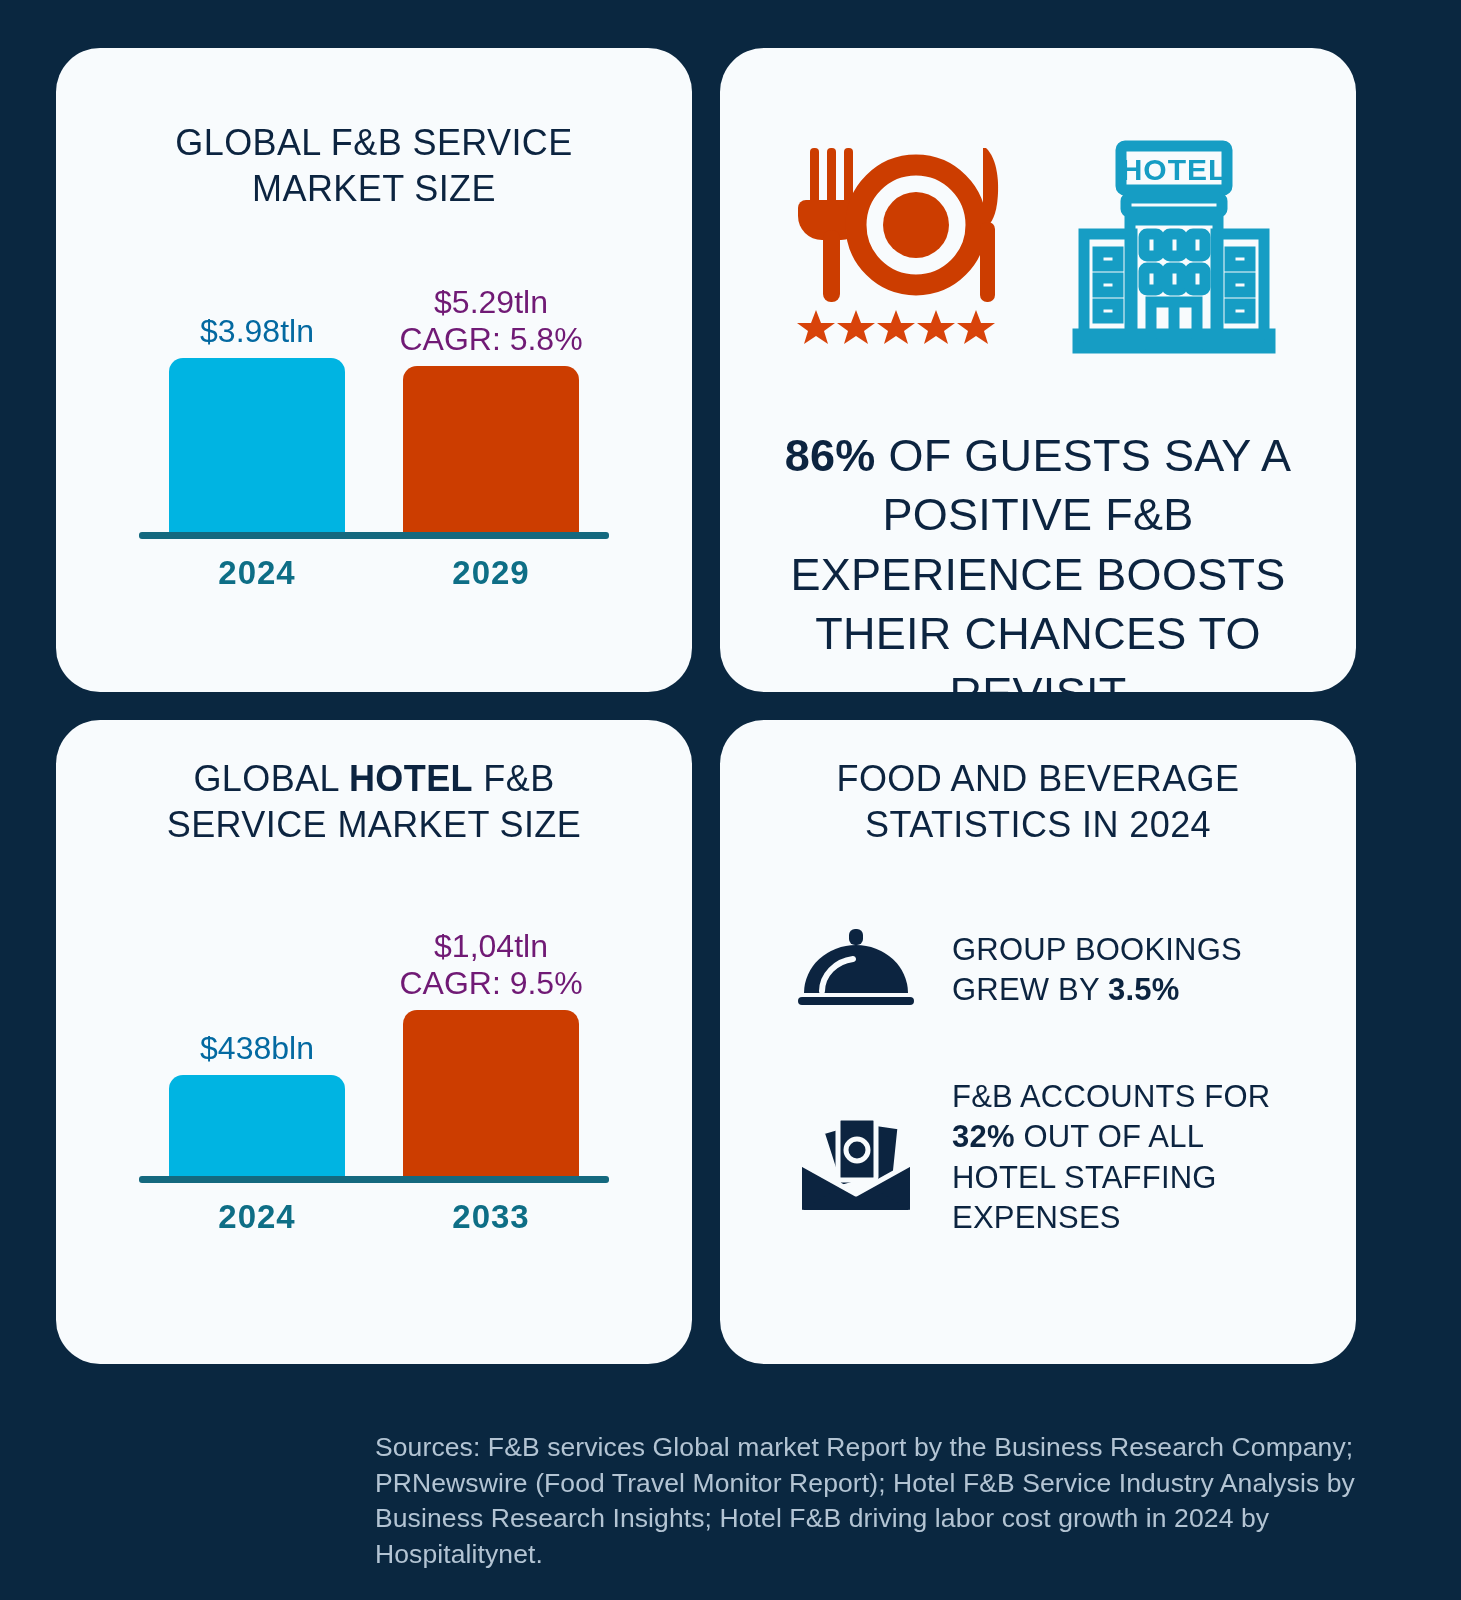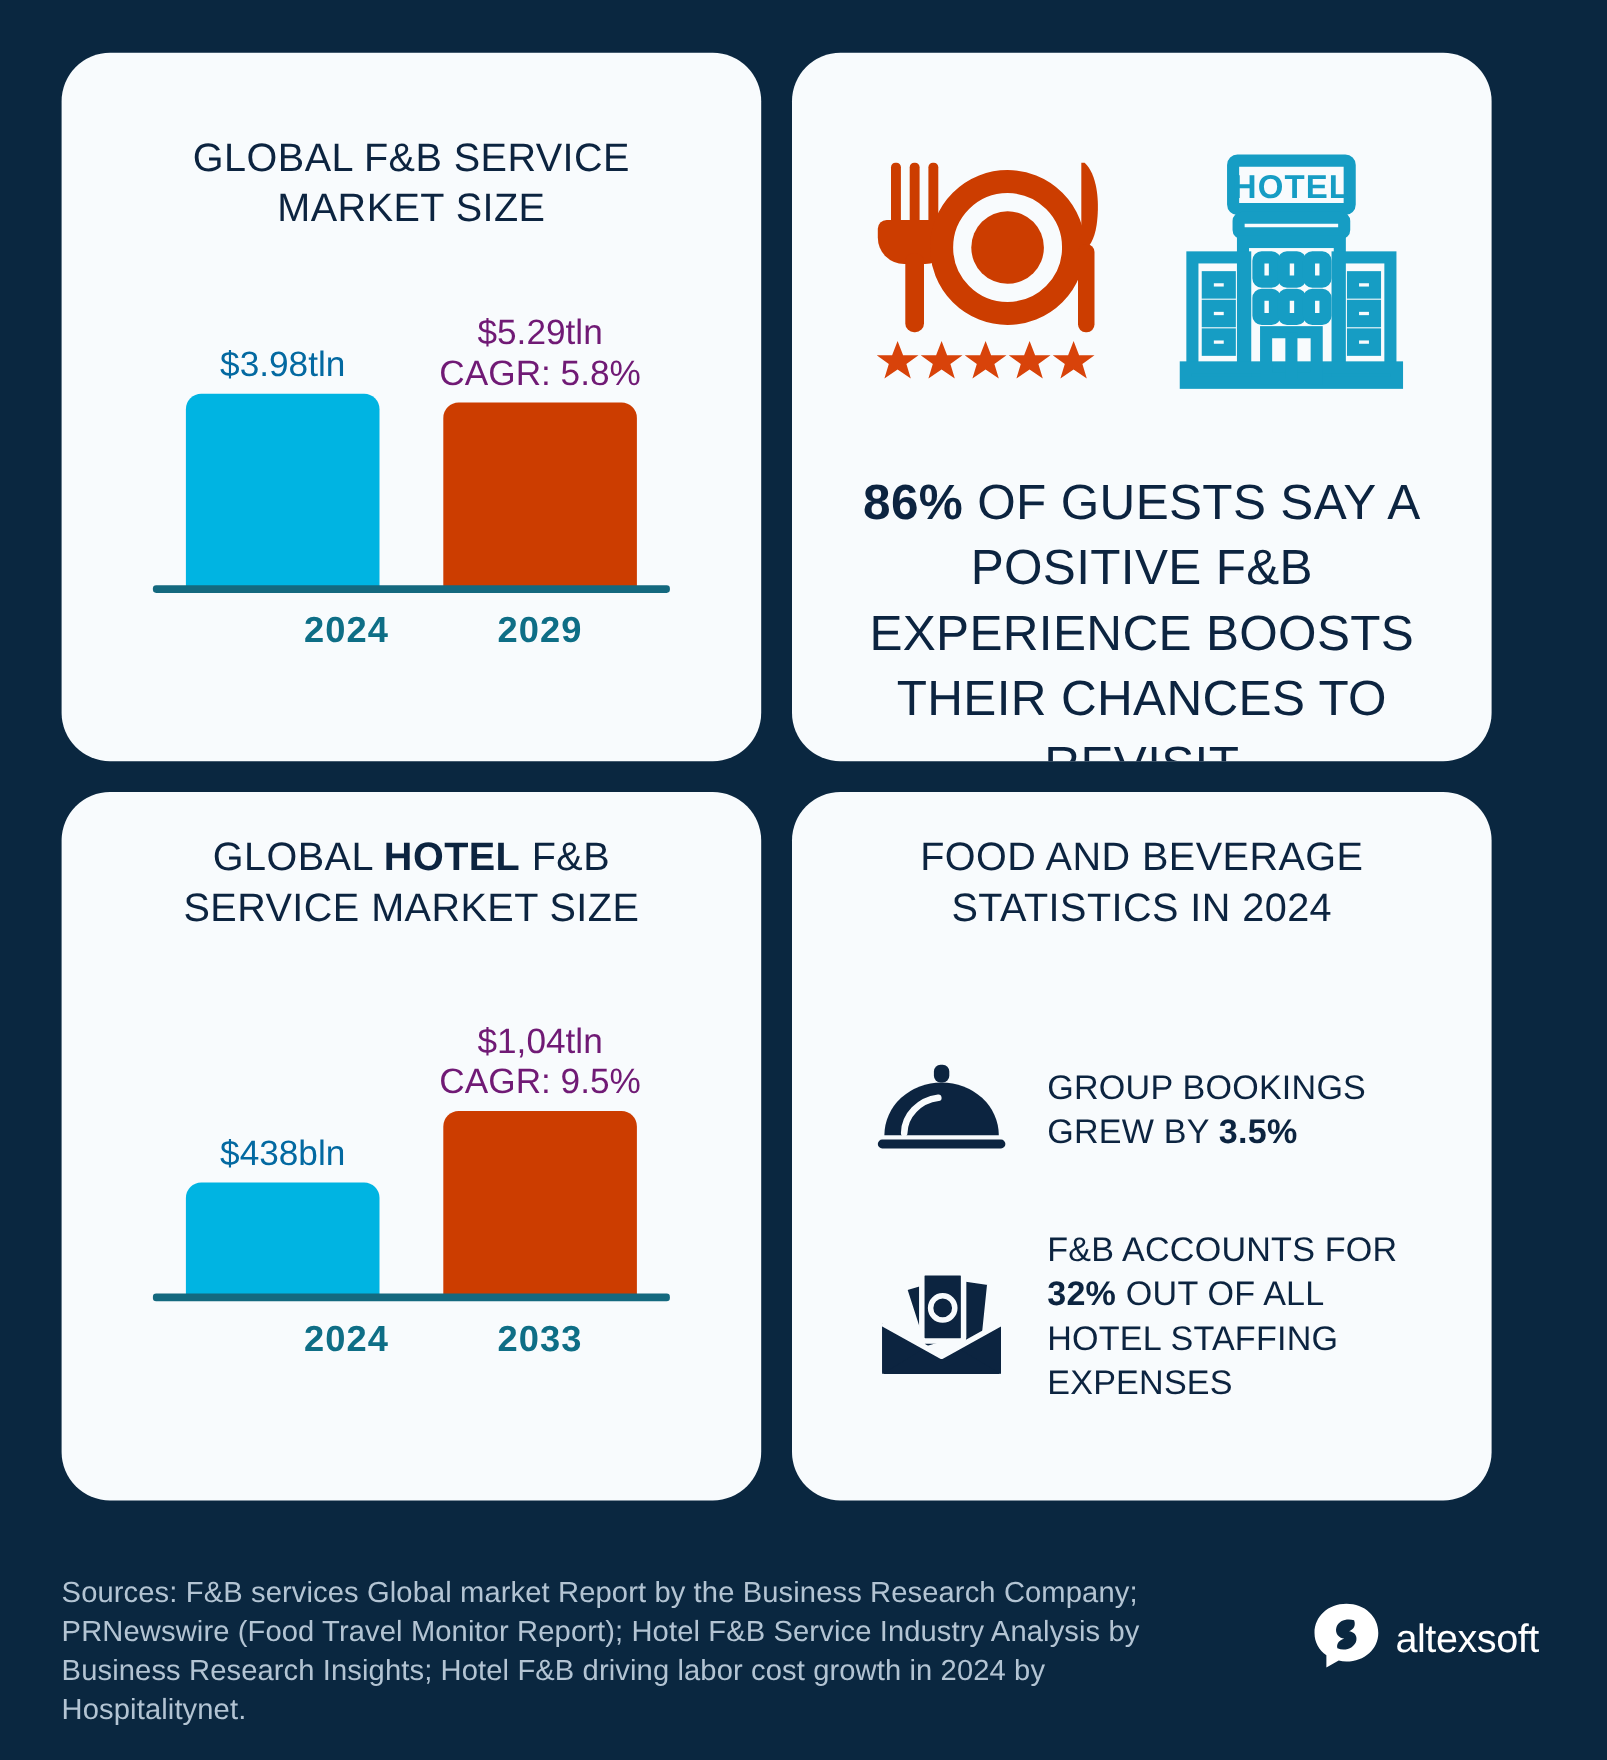--- a/index.html
+++ b/index.html
@@ -107,21 +107,21 @@
     height: 7px;
     background: #14697f;
     border-radius: 3px;
   }
   .axis-labels {
     position: absolute;
     left: 0;
     right: 0;
     bottom: -22px;
     display: flex;
-    justify-content: flex-end;
+    justify-content: space-between;
     padding: 0 30px;
     box-sizing: border-box;
   }
   .axis-label {
     width: 176px;
     text-align: center;
     color: #0e6e86;
     font-size: 33px;
     font-weight: 700;
     letter-spacing: 1px;
@@ -141,21 +141,21 @@
     font-size: 45px;
     line-height: 1.32;
     letter-spacing: 0.3px;
     padding: 0 36px;
     margin-top: 68px;
   }
   .stat-paragraph b { font-weight: 700; }
 
   
   .stat-list {
-    margin-top: 116px;
+    margin-top: 77px;
     padding: 0 62px 0 74px;
     display: flex;
     flex-direction: column;
     gap: 62px;
   }
   .stat-item {
     display: flex;
     align-items: center;
     gap: 34px;
   }
@@ -175,22 +175,23 @@
   .stat-item-text b { font-weight: 700; }
 
   
   .footer {
     position: absolute;
     left: 56px;
     right: 56px;
     bottom: 0;
     height: 196px;
     display: flex;
-    align-items: flex-start;
+    align-items: flex-end;
     justify-content: space-between;
+    flex-direction: column;
   }
   .sources {
     color: #b3c4d3;
     font-size: 26.5px;
     line-height: 1.34;
     max-width: 1030px;
     padding-top: 26px;
     letter-spacing: 0.1px;
   }
   .logo {

